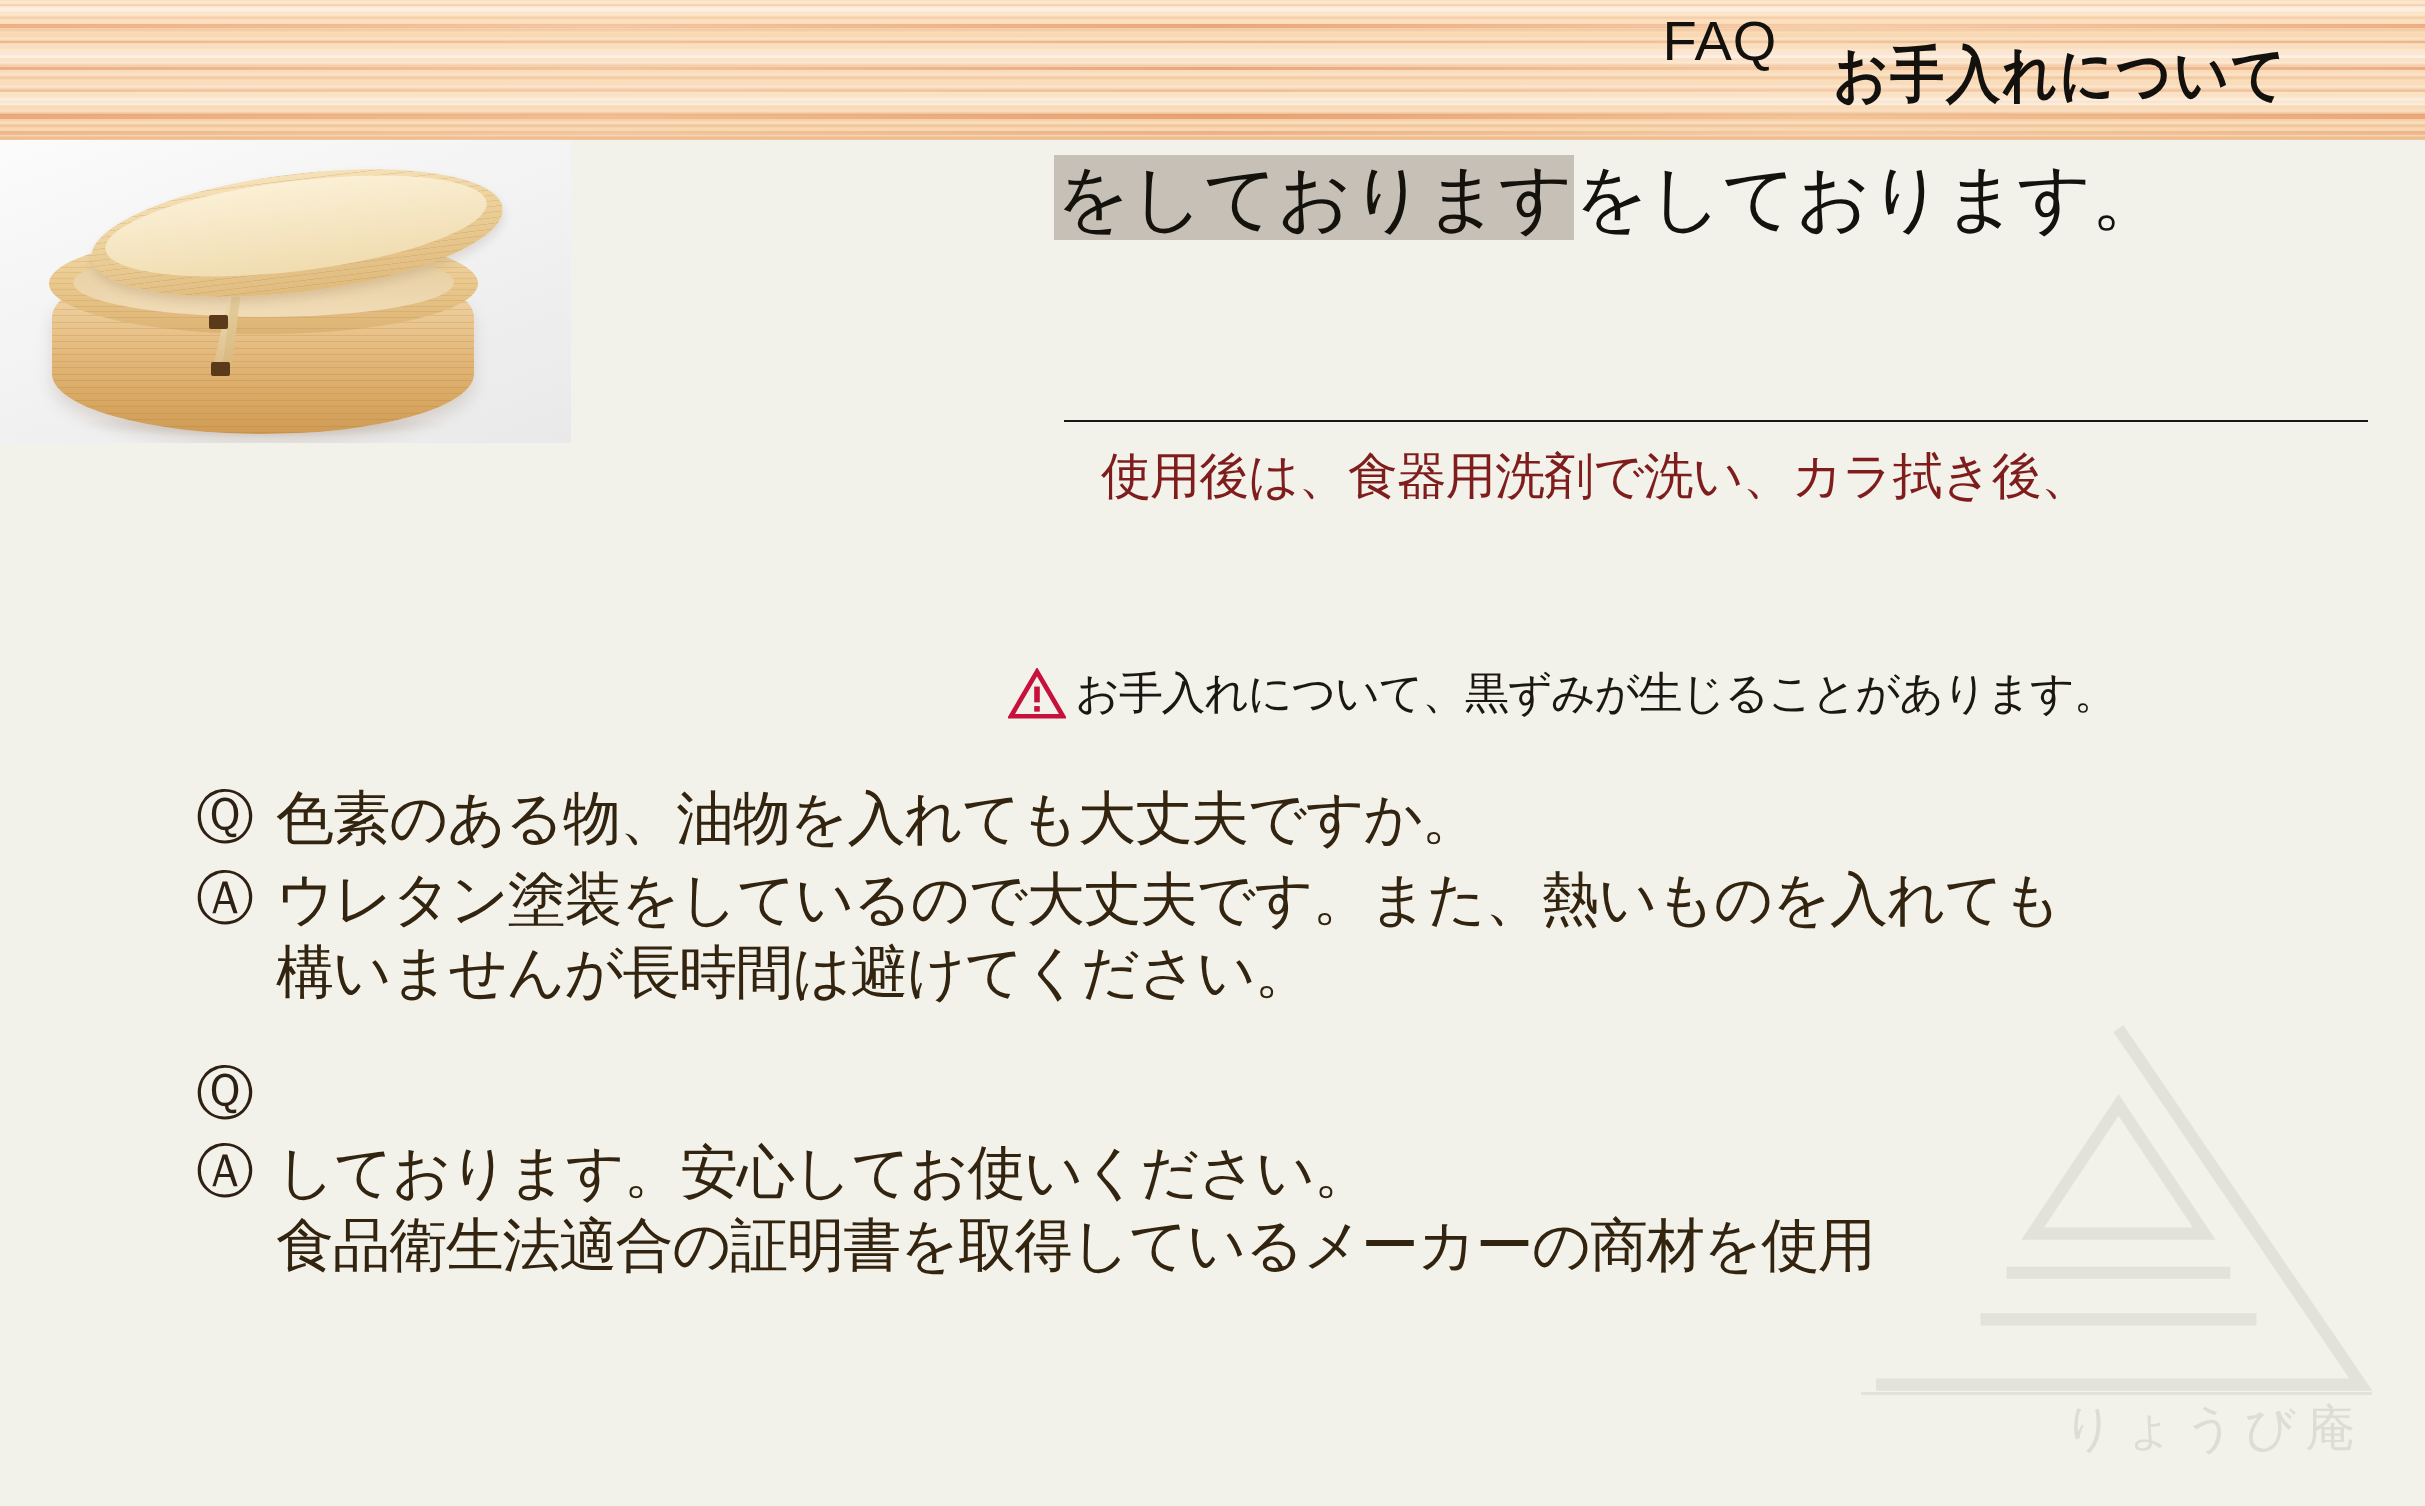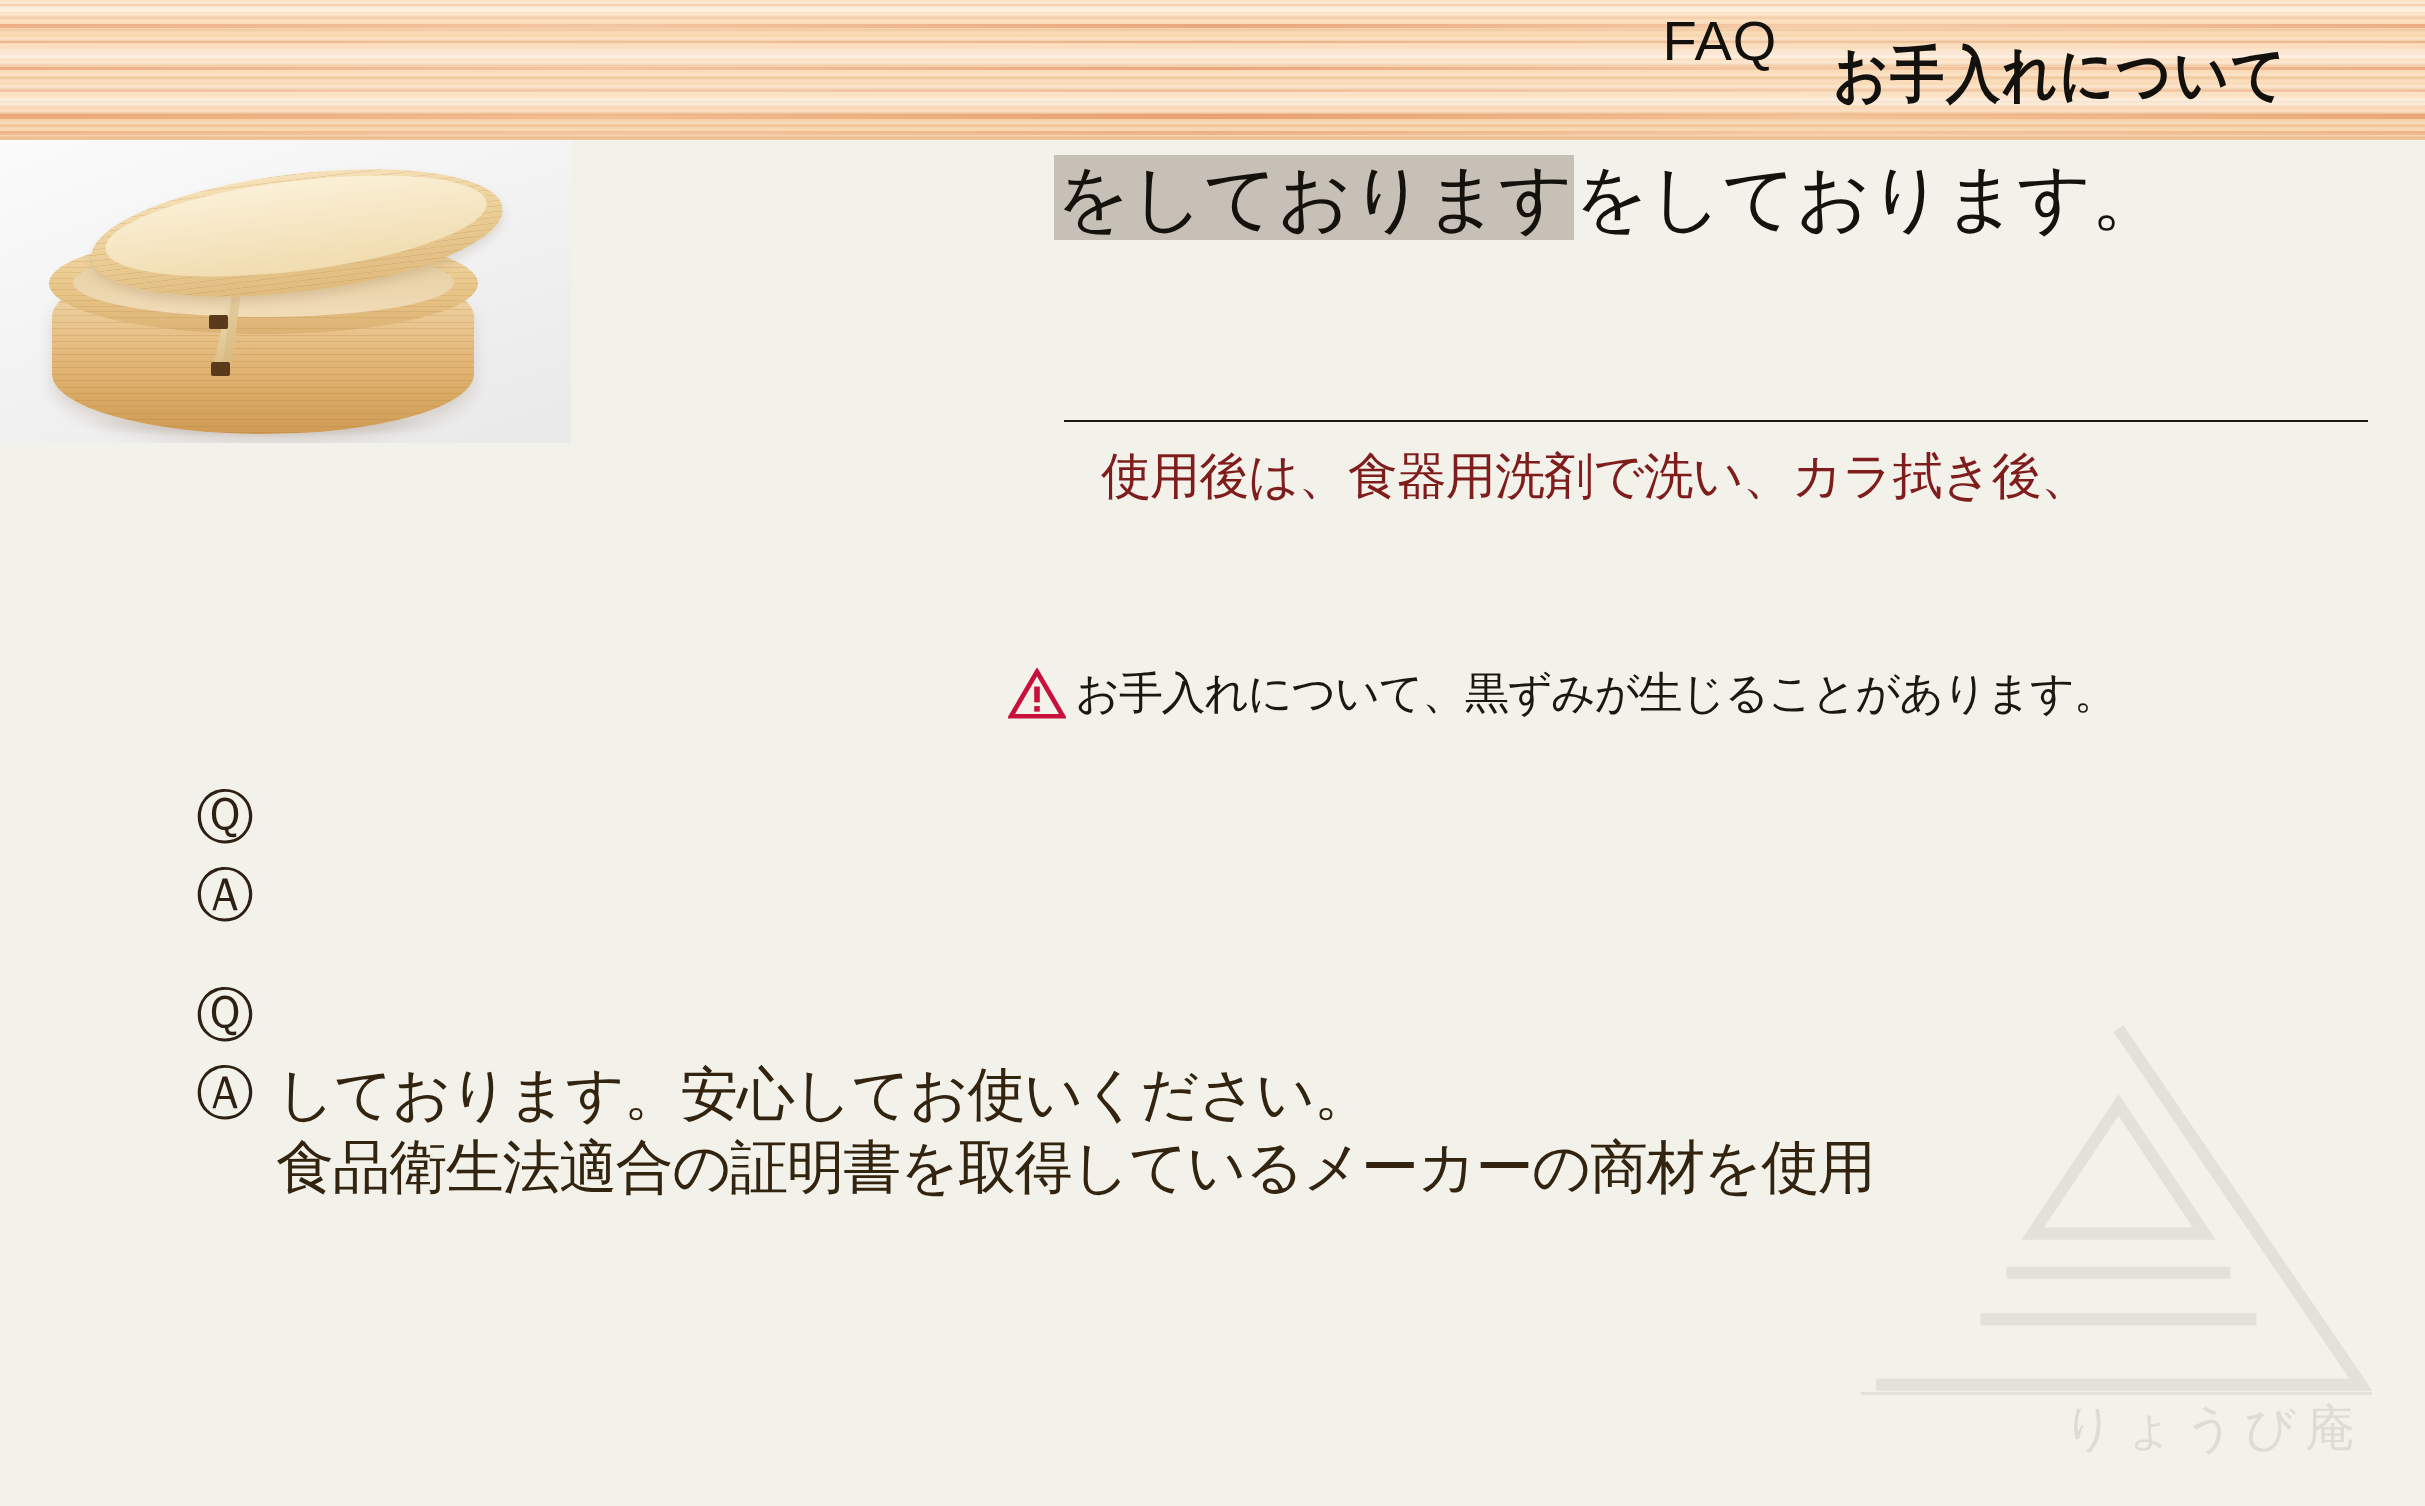--- a/index.html
+++ b/index.html
@@ -247,24 +247,31 @@
     <rect x="28" y="20" width="6" height="17" fill="#c8103c"></rect>
     <rect x="28" y="41" width="6" height="6" fill="#c8103c"></rect>
   </svg>
   <span id="warn-text">お手入れについて、黒ずみが生じることがあります。</span>
 </div>
 
 <div id="qa">
 
   <div class="qa-item">
     <div class="qa-mark">Ⓠ</div>
+    <div class="qa-text">
+      <div>色素のある物、油物を入れても大丈夫ですか。</div>
+    </div>
   </div>
 
   <div class="qa-item">
     <div class="qa-mark">Ⓐ</div>
+    <div class="qa-text">
+      <div>ウレタン塗装をしているので大丈夫です。また、熱いものを入れても</div>
+      <div>構いませんが長時間は避けてください。</div>
+    </div>
   </div>
 
   <div class="qa-item gap">
     <div class="qa-mark">Ⓠ</div>
   </div>
 
   <div class="qa-item">
     <div class="qa-mark">Ⓐ</div>
     <div class="qa-text">
       <div>しております。安心してお使いください。</div>

